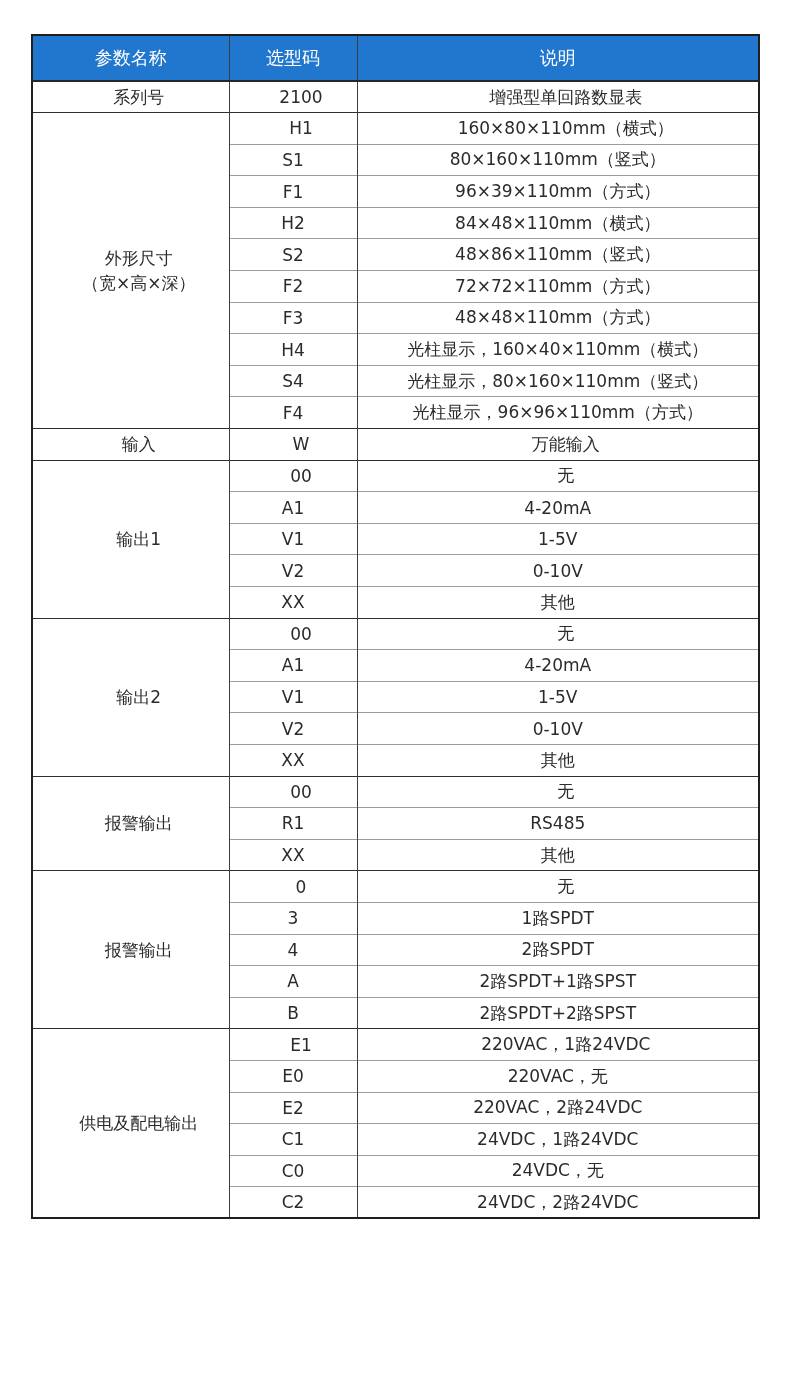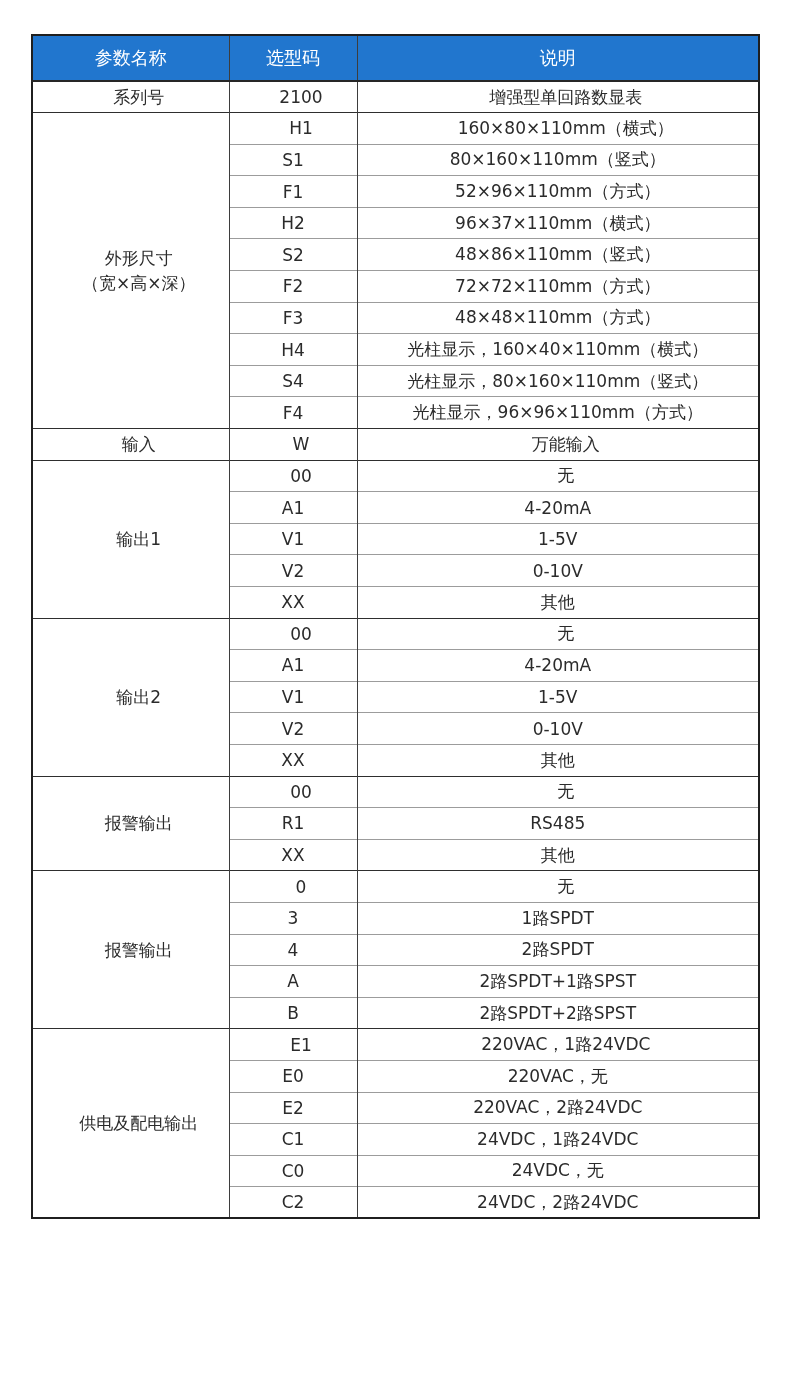--- a/index.html
+++ b/index.html
@@ -96,25 +96,25 @@
           </td>
           <td class="code-cell">H1</td>
           <td class="desc-cell">160×80×110mm（横式）</td>
         </tr>
         <tr class="sub-row">
           <td class="code-cell">S1</td>
           <td class="desc-cell">80×160×110mm（竖式）</td>
         </tr>
         <tr class="sub-row">
           <td class="code-cell">F1</td>
-          <td class="desc-cell">52×96×110mm（方式）</td>
+          <td class="desc-cell">96×39×110mm（方式）</td>
         </tr>
         <tr class="sub-row">
           <td class="code-cell">H2</td>
-          <td class="desc-cell">96×37×110mm（横式）</td>
+          <td class="desc-cell">84×48×110mm（横式）</td>
         </tr>
         <tr class="sub-row">
           <td class="code-cell">S2</td>
           <td class="desc-cell">48×86×110mm（竖式）</td>
         </tr>
         <tr class="sub-row">
           <td class="code-cell">F2</td>
           <td class="desc-cell">72×72×110mm（方式）</td>
         </tr>
         <tr class="sub-row">

